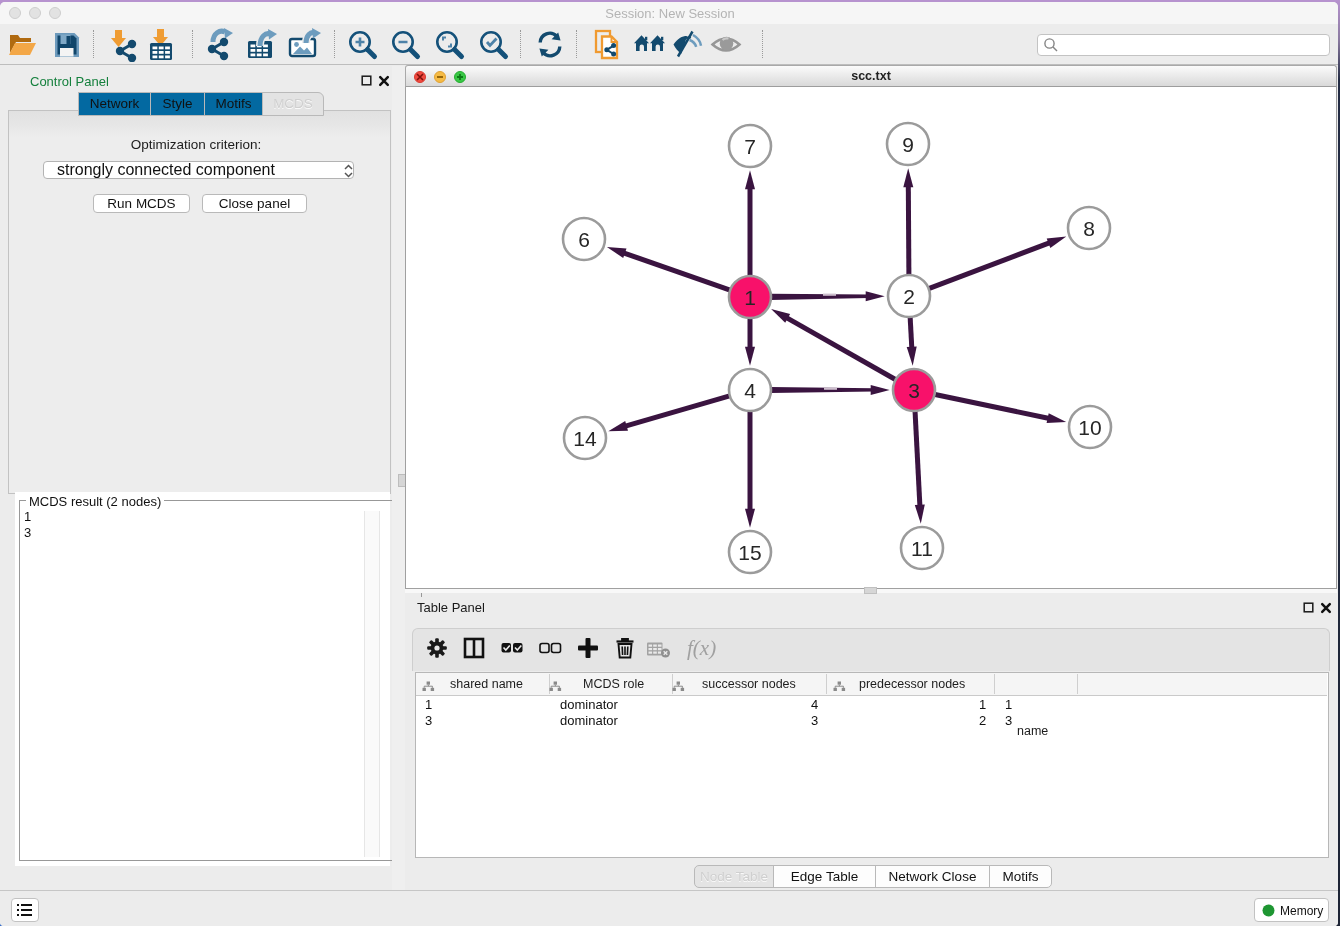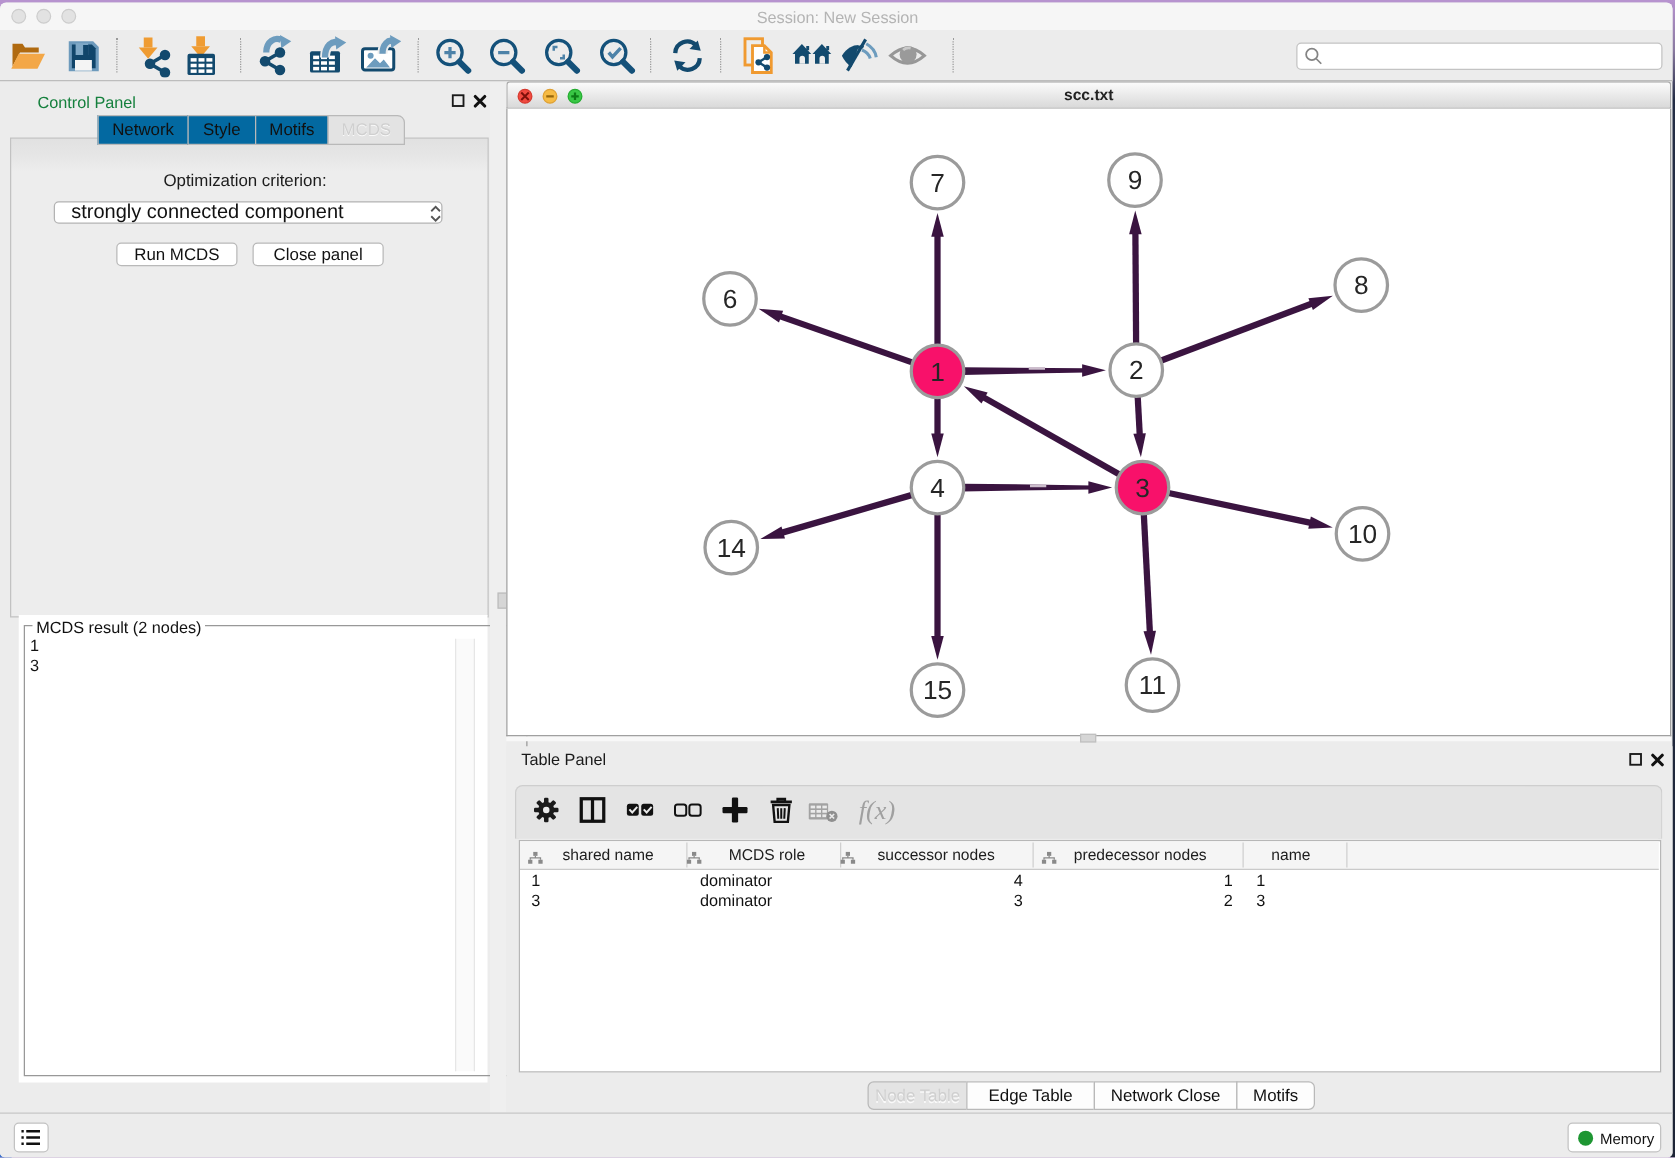--- a/index.html
+++ b/index.html
@@ -395,21 +395,21 @@
         <rect x="0.5" y="6.8" width="3.4" height="3.2" fill="#8a8a8a"></rect>
         <rect x="8.7" y="6.8" width="3.4" height="3.2" fill="#8a8a8a"></rect>
         <path d="M6.3,3.7 V5.2 M2.2,6.8 V5.2 H10.4 V6.8" fill="none" stroke="#8a8a8a" stroke-width="1"></path>
       </svg>
     <div class="abs" id="ttable">
       <div class="abs" id="thead">
         <div class="abs th" style="left:34px;">shared name</div>
         <div class="abs th" style="left:167px;">MCDS role</div>
         <div class="abs th" style="left:286px;">successor nodes</div>
         <div class="abs th" style="left:443px;">predecessor nodes</div>
-        <div class="abs th" style="left:601px;">name</div>
+        <div class="abs th" style="left:601px;margin-top:47px;">name</div>
         <div class="abs thsep" style="left:133px;"></div>
         <div class="abs thsep" style="left:256px;"></div>
         <div class="abs thsep" style="left:410px;"></div>
         <div class="abs thsep" style="left:578px;"></div>
         <div class="abs thsep" style="left:661px;"></div>
       </div>
       <div class="abs td" style="left:9px;top:24px;">1</div>
       <div class="abs td" style="left:144px;top:24px;">dominator</div>
       <div class="abs td" style="left:395px;top:24px;">4</div>
       <div class="abs td" style="left:563px;top:24px;">1</div>

